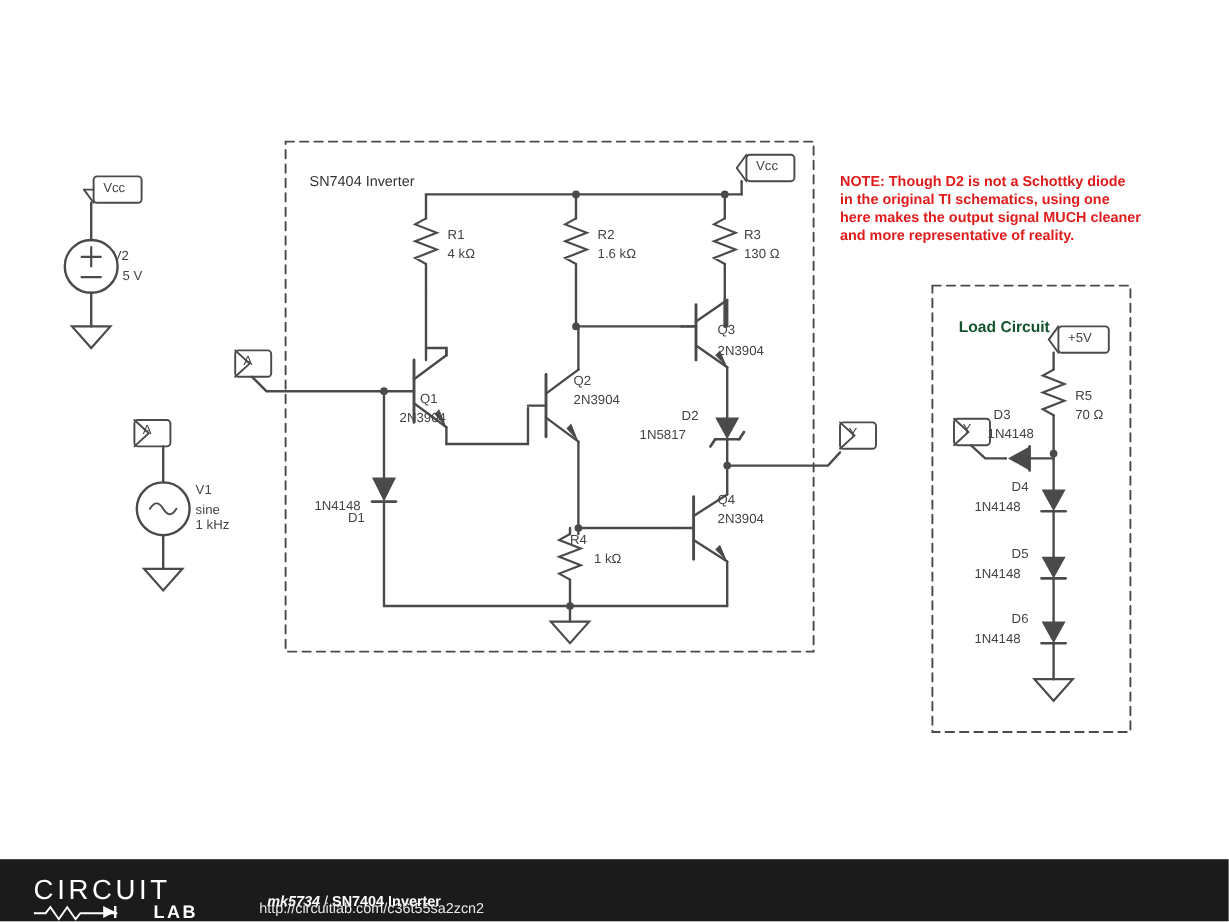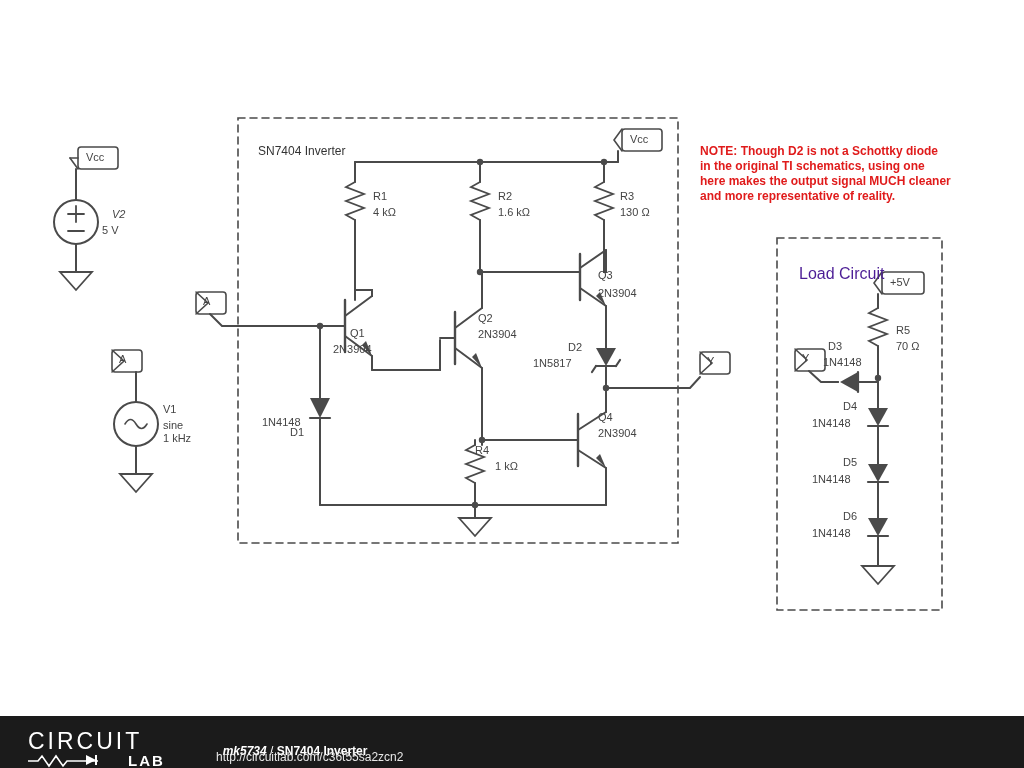--- a/index.html
+++ b/index.html
@@ -4,21 +4,21 @@
 <style>
   html,body{margin:0;padding:0;}
   body{
     width:1024px;height:768px;background:#ffffff;
     font-family:"Liberation Sans",sans-serif;
     position:relative;overflow:hidden;
   }
   #canvas{position:absolute;left:0;top:0;width:1024px;height:768px;}
   .lbl{position:absolute;color:#444;font-size:11px;line-height:13px;white-space:pre;}
   .note{position:absolute;color:#e01b1b;font-size:12px;font-weight:bold;line-height:15px;white-space:pre;}
-  .redlbl{position:absolute;color:#4c1d95;font-size:16px;font-weight:normal;white-space:pre;}
+  .redlbl{position:absolute;color:#14532d;font-size:13px;font-weight:bold;white-space:pre;}
   .title{position:absolute;color:#333;font-size:12px;white-space:pre;}
   
   #footer{position:absolute;left:0;top:716px;width:1024px;height:52px;background:#1b1b1b;}
   .ftext{position:absolute;color:#ffffff;font-size:12px;white-space:pre;}
   .ftext.small{font-size:12px;color:#e8e8e8;}
   .fital{font-style:italic;font-weight:bold;}
   .fbold{font-weight:bold;}
   #logo{position:absolute;left:28px;top:728px;width:170px;height:36px;color:#ffffff;}
   .logotop{position:absolute;left:0;top:0;font-size:23px;letter-spacing:3px;color:#ffffff;font-family:"Liberation Sans",sans-serif;}
   .logobot{position:absolute;left:72px;top:24px;font-size:15px;font-weight:bold;letter-spacing:2px;color:#ffffff;margin-left:28px;}
@@ -186,21 +186,21 @@
 
     <path d="M868 518 L888 518 L878 536 Z" fill="#4a4a4a" stroke="none"></path>
     <path d="M868 536 L888 536" stroke-width="2.2"></path>
     <path d="M878 536 L878 566"></path>
 
     <path d="M862 566 L894 566 L878 584 Z" stroke-width="1.8"></path>
   </g>
 </svg>
 
 <div class="lbl" style="left:86px;top:151px;">Vcc</div>
-<div class="lbl" style="left:112px;top:208px;font-style:italic;">V2</div>
+<div class="lbl" style="left:94px;top:208px;">V2</div>
 <div class="lbl" style="left:102px;top:224px;">5 V</div>
 
 <div class="lbl" style="left:119px;top:353px;">A</div>
 <div class="lbl" style="left:163px;top:403px;">V1</div>
 <div class="lbl" style="left:163px;top:419px;">sine
 1 kHz</div>
 
 <div class="lbl" style="left:203px;top:295px;">A</div>
 
 <div class="title" style="left:258px;top:144px;">SN7404 Inverter</div>

